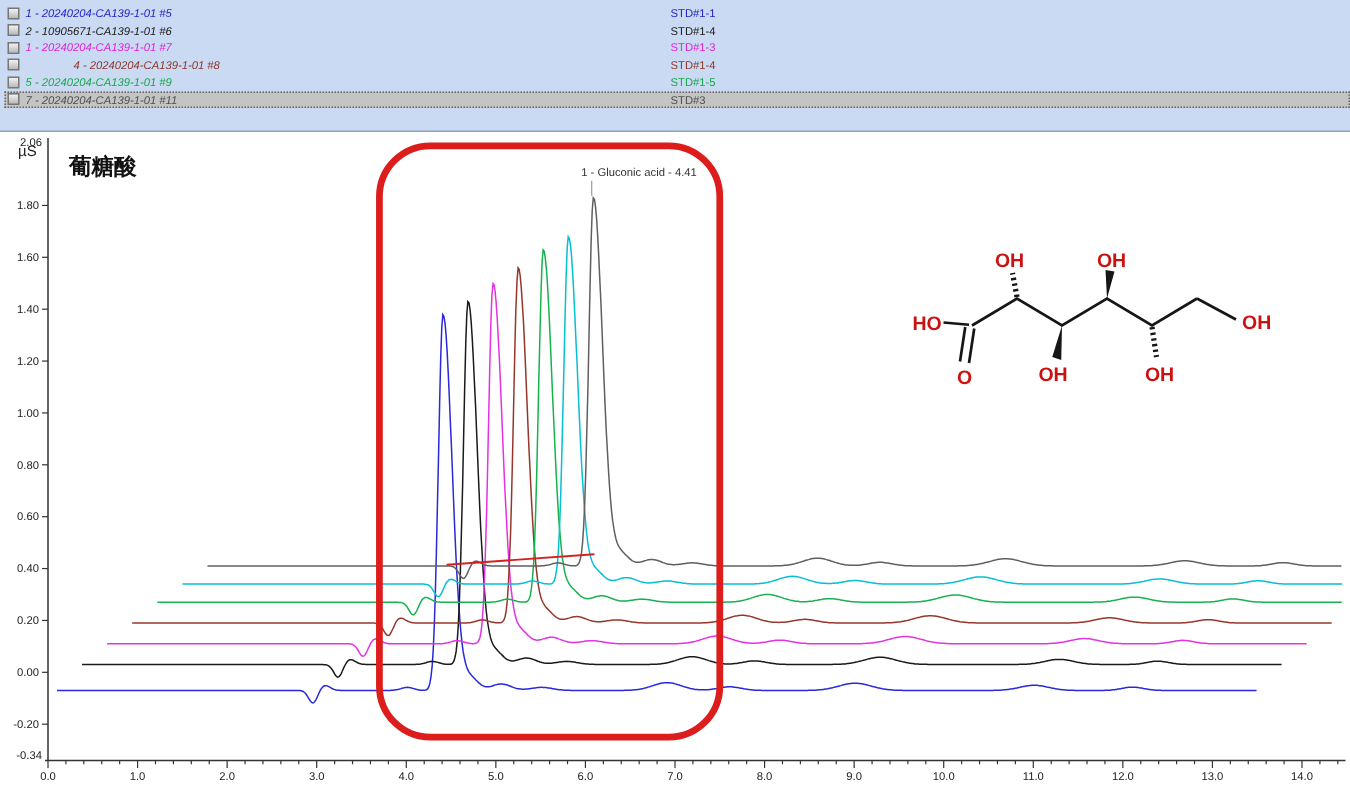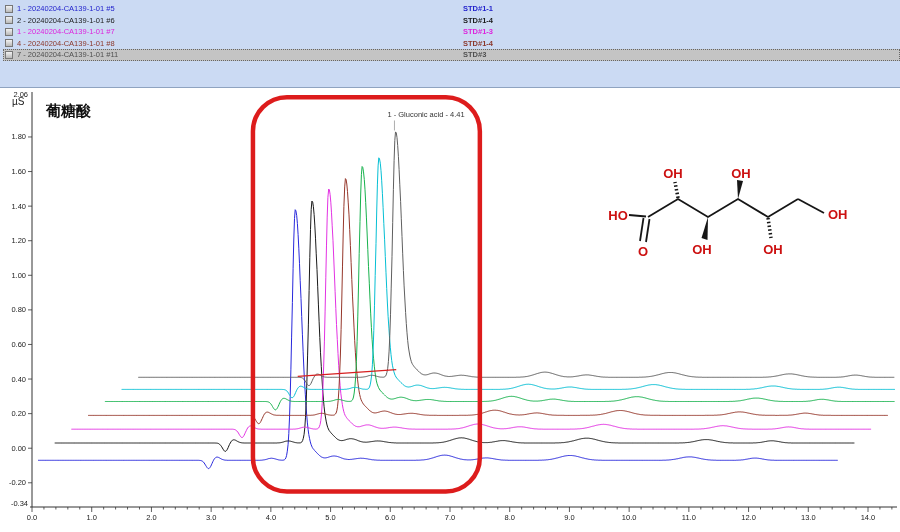--- a/index.html
+++ b/index.html
@@ -14,22 +14,22 @@
   }
   .legend-row {
     position:relative; height:11.5px; display:flex; align-items:center;
     font-size:7.5px; line-height:11px; padding-left:2px; cursor:default;
   }
   .legend-row.selected { background:#c4c4c4; outline:1px dotted #666; outline-offset:-1px; }
   .mini-icon {
     width:8px; height:8px; border:1px solid #777;
     background:linear-gradient(180deg,#f2f2f2,#b9b9b9); margin-right:4px; flex:none;
   }
-  .seq-label { white-space:nowrap; }
-  .std-label { position:absolute; left:460px; white-space:nowrap;font-weight:bold; }
+  .seq-label { white-space:nowrap;font-style:italic; }
+  .std-label { position:absolute; left:444px; white-space:nowrap; }
 
   
   .chart-area { position:relative; width:900px; height:444px; background:#fff; }
   #chart-svg { position:absolute; left:0; top:0; }
   .chart-title {
     position:absolute; left:46px; top:14px; font-size:15px; font-weight:bold; color:#111;
     font-family:Liberation Mono, monospace;
   }
   .unit-label { position:absolute; left:12px; top:8px; font-size:10px; color:#222; }
 
@@ -49,32 +49,37 @@
 
   <div class="legend-panel">
     <div id="legend-rows">
         <div class="legend-row">
           <span class="mini-icon"></span>
           <span class="seq-label" style="color: rgb(34, 34, 204);">1 - 20240204-CA139-1-01 #5</span>
           <span class="std-label" style="color: rgb(34, 34, 204);">STD#1-1</span>
         </div>
         <div class="legend-row">
           <span class="mini-icon"></span>
-          <span class="seq-label" style="color: rgb(26, 26, 26);">2 - 20240204-CA139-1-01 #6</span>
+          <span class="seq-label" style="color: rgb(26, 26, 26);">2 - 10905671-CA139-1-01 #6</span>
           <span class="std-label" style="color: rgb(26, 26, 26);">STD#1-4</span>
         </div>
         <div class="legend-row">
           <span class="mini-icon"></span>
           <span class="seq-label" style="color: rgb(221, 34, 221);">1 - 20240204-CA139-1-01 #7</span>
           <span class="std-label" style="color: rgb(221, 34, 221);">STD#1-3</span>
         </div>
         <div class="legend-row">
           <span class="mini-icon"></span>
-          <span class="seq-label" style="color: rgb(139, 55, 43);">4 - 20240204-CA139-1-01 #8</span>
+          <span class="seq-label" style="color: rgb(139, 55, 43); margin-left: 32px;">4 - 20240204-CA139-1-01 #8</span>
           <span class="std-label" style="color: rgb(139, 55, 43);">STD#1-4</span>
+        </div>
+        <div class="legend-row">
+          <span class="mini-icon"></span>
+          <span class="seq-label" style="color: rgb(22, 169, 74);">5 - 20240204-CA139-1-01 #9</span>
+          <span class="std-label" style="color: rgb(22, 169, 74);">STD#1-5</span>
         </div>
         <div class="legend-row selected">
           <span class="mini-icon"></span>
           <span class="seq-label" style="color: rgb(79, 79, 79); text-align: center;">7 - 20240204-CA139-1-01 #11</span>
           <span class="std-label" style="color: rgb(79, 79, 79);">STD#3</span>
         </div>
       </div>
   </div>
 
   <div class="chart-area">

